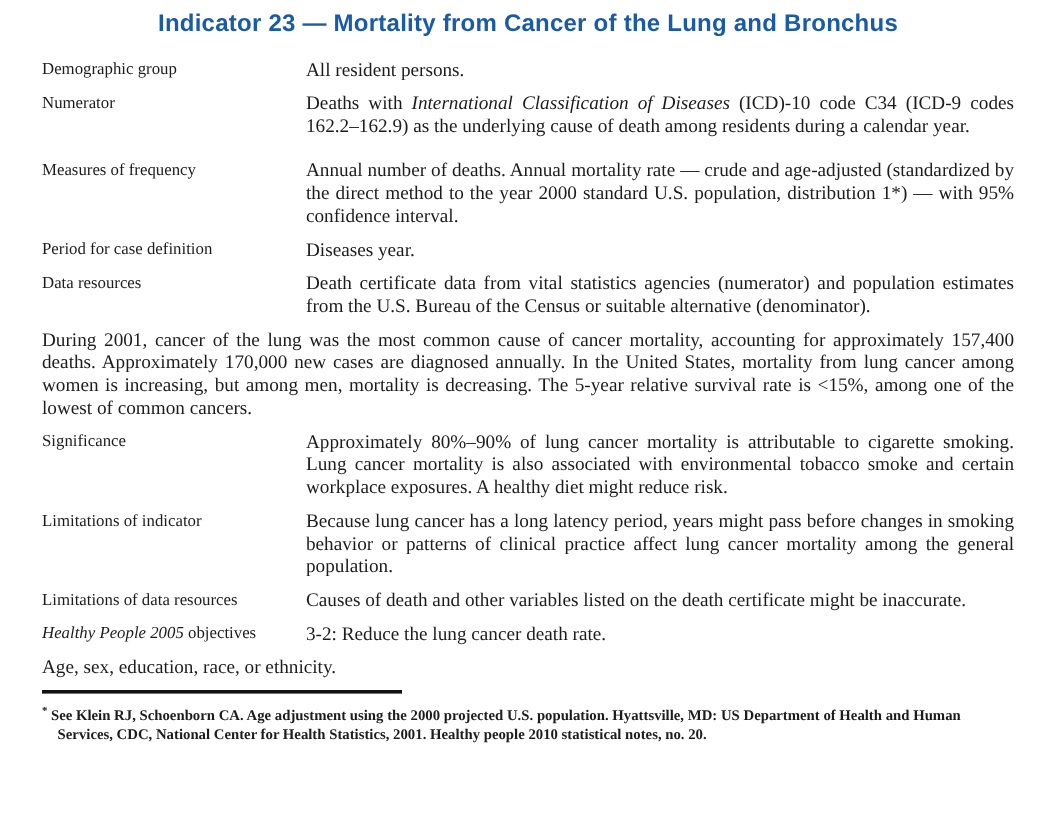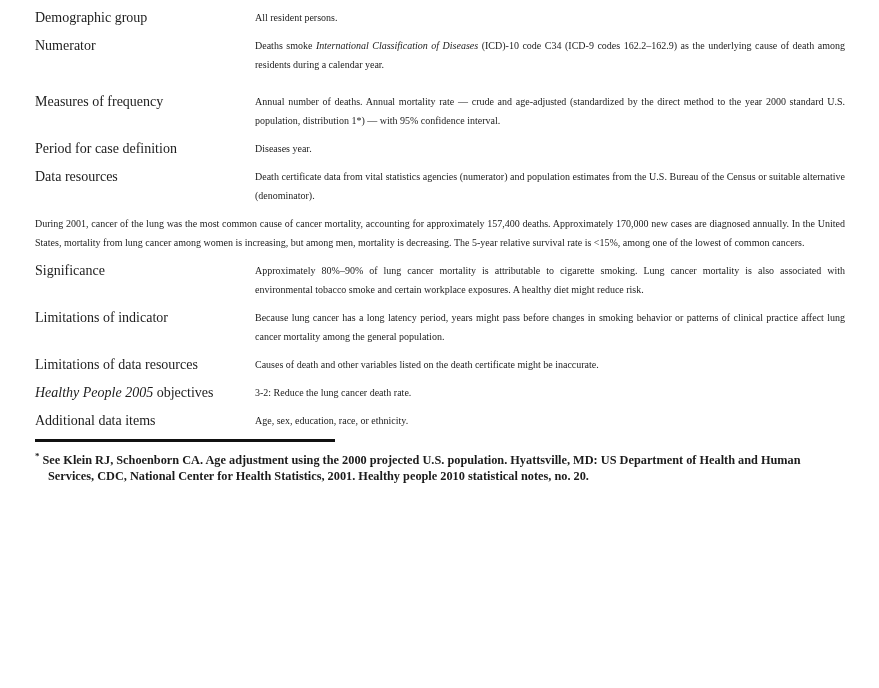--- a/index.html
+++ b/index.html
@@ -21,52 +21,53 @@
     margin-bottom: 17px;
   }
   .dl { }
   .row { display: flex; margin-bottom: 9px; }
   .label {
     width: 220px; flex: 0 0 220px;
     font-size: 14px; line-height: 19px;
   }
   .value {
     flex: 1 1 auto;
-    font-size: 10px; line-height: 19px;
+    font-size: 16px; line-height: 19px;
     text-align: justify;
   }
   .italic { font-style: italic; margin-top: 40px; }
   .footrule {
     width: 300px; height: 3px; background: #111111;
     margin-top: 3px; margin-bottom: 6px;
   }
   .footnote {
     font-size: 12.3px; line-height: 16px;
     padding-left: 13px; text-indent: -13px;
     max-width: 810px;
     font-weight: bold;
   }
   .footnote sup { font-size: 9px; margin-right: 3px; }
 </style>
 </head>
 <body>
 
 <div class="page">
 
+  <div class="title">Indicator 23 — Mortality from Cancer of the Lung and Bronchus</div>
 
   <div class="dl">
 
     <div class="row">
       <div class="label">Demographic group</div>
       <div class="value">All resident persons.</div>
     </div>
 
     <div class="row">
       <div class="label">Numerator</div>
-      <div class="value"><span>Deaths smoke </span><span class="italic">International Classification of Diseases</span><span> (ICD)-10 code C34 (ICD-9 codes 162.2–162.9) as the underlying cause of death among residents during a calendar year.</span></div>
+      <div class="value"><span>Deaths with </span><span class="italic">International Classification of Diseases</span><span> (ICD)-10 code C34 (ICD-9 codes 162.2–162.9) as the underlying cause of death among residents during a calendar year.</span></div>
     </div>
 
     <div class="row">
     </div>
 
     <div class="row">
       <div class="label">Measures of frequency</div>
       <div class="value">Annual number of deaths. Annual mortality rate — crude and age-adjusted (standardized by the direct method to the year 2000 standard U.S. population, distribution 1*) — with 95% confidence interval.</div>
     </div>
 
@@ -98,21 +99,20 @@
       <div class="label">Limitations of data resources</div>
       <div class="value">Causes of death and other variables listed on the death certificate might be inaccurate.</div>
     </div>
 
     <div class="row">
       <div class="label"><span class="italic">Healthy People 2005</span><span> objectives</span></div>
       <div class="value">3-2: Reduce the lung cancer death rate.</div>
     </div>
 
     <div class="row">
-      <div class="label">Additional data items</div>
       <div class="value">Age, sex, education, race, or ethnicity.</div>
     </div>
 
   </div>
 
   <div class="footrule"></div>
 
   <div class="footnote"><sup>*</sup><span>See Klein RJ, Schoenborn CA. Age adjustment using the 2000 projected U.S. population. Hyattsville, MD: US Department of Health and Human Services, CDC, National Center for Health Statistics, 2001. Healthy people 2010 statistical notes, no. 20.</span></div>
 
 </div>

